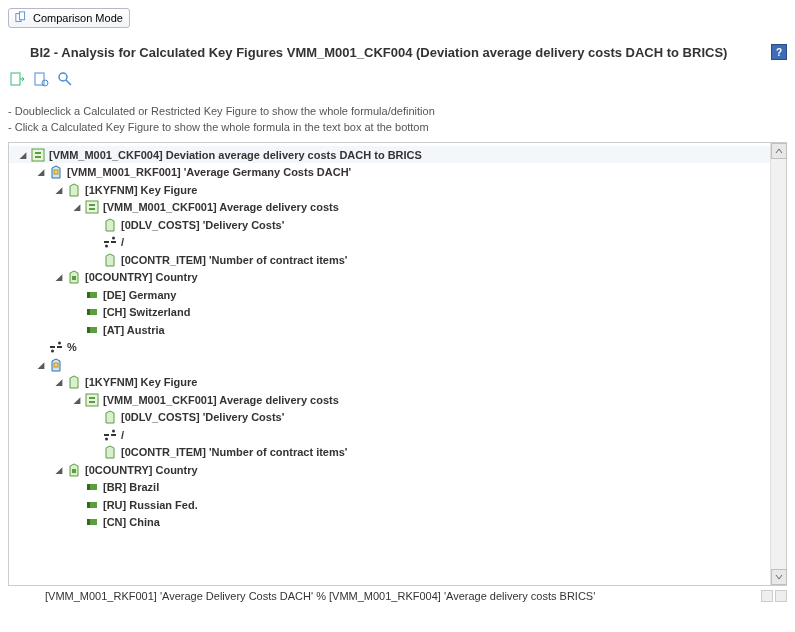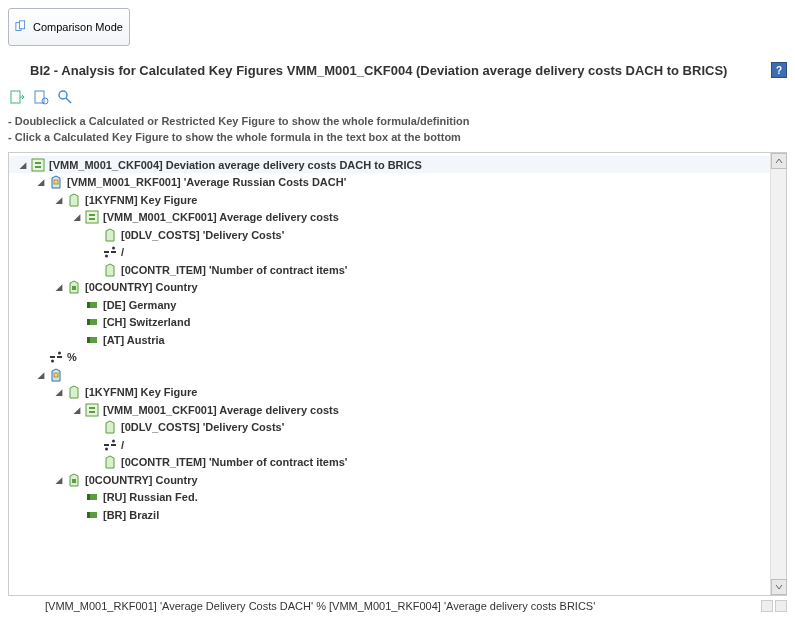--- a/index.html
+++ b/index.html
@@ -1,28 +1,28 @@
 <!DOCTYPE html>
 <html><head>
 <meta charset="utf-8">
 <style>
   * { box-sizing: border-box; font-family: Tahoma, Arial, sans-serif; font-size: 11px; }
   body { margin: 0; padding: 8px; background: #fff; color: #333; width: 795px; }
   .btn-comparison {
     display: inline-flex; align-items: center; gap: 4px;
-    padding: 11px 6px; border: 1px solid #b5b8c8; background: linear-gradient(#fff,#f2f4f8);
+    padding: 2px 6px; border: 1px solid #b5b8c8; background: linear-gradient(#fff,#f2f4f8);
     border-radius: 3px; cursor: pointer; font-size: 11px;
   }
   .btn-comparison svg { width: 14px; height: 14px; }
   .header-row { display: flex; justify-content: space-between; align-items: center; margin-top: 16px; margin-left: 22px; }
   h1 { font-size: 13px; font-weight: bold; margin: 0; color: #333; }
   .help-btn { width:16px; height:16px; background:#3e6db5; color:#fff; border:1px solid #2a4d82; display:flex; align-items:center; justify-content:center; font-weight:bold; cursor:pointer; font-size:10px; }
   .toolbar { display:flex; gap:6px; margin-top:10px; }
   .toolbar .tbtn { width:18px; height:18px; display:flex; align-items:center; justify-content:center; cursor:pointer; }
-  .hints { margin-top:8px; color:#555; line-height:1.45;font-weight:bold; }
+  .hints { margin-top:16px; color:#555; line-height:1.45; }
   .tree-wrap { position:relative; margin-top:6px; border:1px solid #ccc; height:444px; background:#fff; }
   .tree { position:absolute; left:0; top:0; right:16px; bottom:0; overflow:hidden; padding:3px 0; }
   .scroll-track { position:absolute; right:0; top:0; width:16px; height:100%; background:#f1f1f1; border-left:1px solid #e0e0e0; }
   .scroll-btn { width:16px; height:16px; background:#e8e8e8; border:1px solid #bfbfbf; display:flex; align-items:center; justify-content:center; cursor:pointer; }
   .scroll-btn.top { position:absolute; top:0; }
   .scroll-btn.bot { position:absolute; bottom:0; }
   .node { display:flex; align-items:center; height:17.5px; white-space:nowrap; cursor:default; }
   .node.hl { background:#f3f7fb; }
   .twisty { width:12px; text-align:center; color:#5a5a5a; cursor:pointer; font-size:9px; margin-right:1px; }
   .twisty.none { visibility:hidden; }
@@ -93,21 +93,21 @@
       </div>
       <div class="node">
         <span class="indent" style="width: 26px;"></span>
         <span class="twisty">◢</span>
         <span class="ic">
           <svg width="16" height="16" viewBox="0 0 16 16">
             <path d="M4 14 L4 4 L8 2 L12 4 L12 14 Z" fill="#cfe6f7" stroke="#2f6fb0"></path>
             <rect x="6" y="6" width="4" height="4" fill="#f6d36b" stroke="#b8932d"></rect>
           </svg>
         </span>
-        <span class="txt">[VMM_M001_RKF001] 'Average Russian Costs DACH'</span>
+        <span class="txt">[VMM_M001_RKF001] 'Average Germany Costs DACH'</span>
       </div>
       <div class="node">
         <span class="indent" style="width: 44px;"></span>
         <span class="twisty">◢</span>
         <span class="ic">
           <svg width="16" height="16" viewBox="0 0 16 16">
             <path d="M4 14 L4 4 L8 2 L12 4 L12 14 Z" fill="#d9efd0" stroke="#5a9e3d"></path>
           </svg>
         </span>
         <span class="txt">[1KYFNM] Key Figure</span>
@@ -292,32 +292,43 @@
       </div>
       <div class="node">
         <span class="indent" style="width: 62px;"></span>
         <span class="twisty none">▶</span>
         <span class="ic">
           <svg width="16" height="16" viewBox="0 0 16 16">
             <rect x="3" y="5" width="10" height="6" fill="#5a9e3d"></rect>
             <rect x="3" y="5" width="3" height="6" fill="#2f6a1f"></rect>
           </svg>
         </span>
+        <span class="txt">[BR] Brazil</span>
+      </div>
+      <div class="node">
+        <span class="indent" style="width: 62px;"></span>
+        <span class="twisty none">▶</span>
+        <span class="ic">
+          <svg width="16" height="16" viewBox="0 0 16 16">
+            <rect x="3" y="5" width="10" height="6" fill="#5a9e3d"></rect>
+            <rect x="3" y="5" width="3" height="6" fill="#2f6a1f"></rect>
+          </svg>
+        </span>
         <span class="txt">[RU] Russian Fed.</span>
       </div>
       <div class="node">
         <span class="indent" style="width: 62px;"></span>
         <span class="twisty none">▶</span>
         <span class="ic">
           <svg width="16" height="16" viewBox="0 0 16 16">
             <rect x="3" y="5" width="10" height="6" fill="#5a9e3d"></rect>
             <rect x="3" y="5" width="3" height="6" fill="#2f6a1f"></rect>
           </svg>
         </span>
-        <span class="txt">[BR] Brazil</span>
+        <span class="txt">[CN] China</span>
       </div>
     </div>
   <div class="scroll-track">
     <div class="scroll-btn top">
       <svg width="8" height="8" viewBox="0 0 8 8">
           <path d="M1 6 L4 2 L7 6" fill="none" stroke="#666"></path>
         </svg>
     </div>
     <div class="scroll-btn bot">
       <svg width="8" height="8" viewBox="0 0 8 8">

